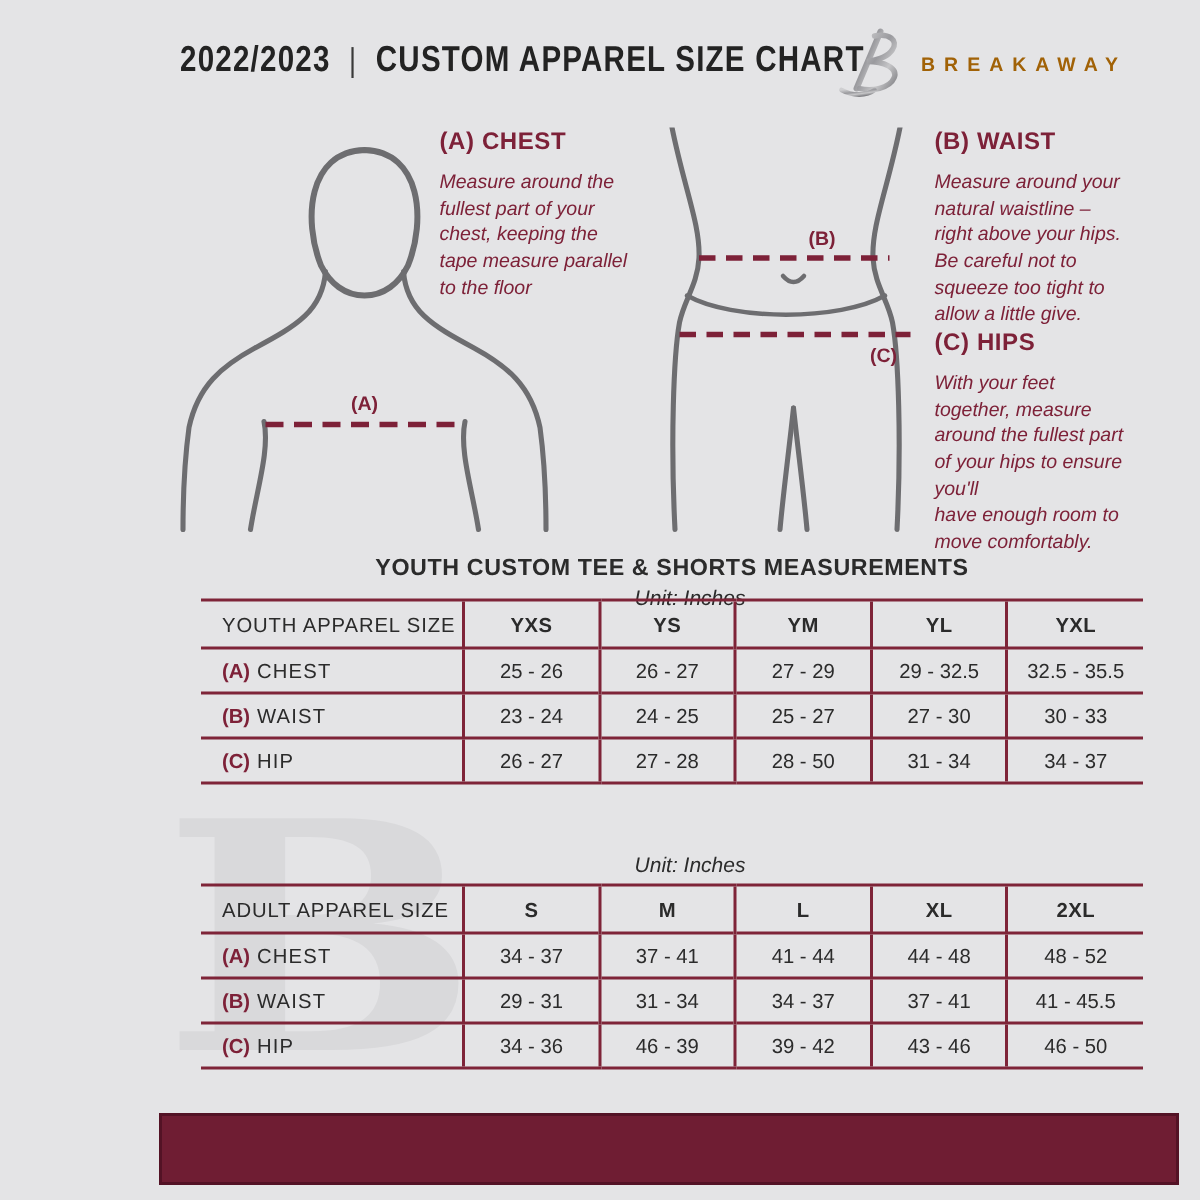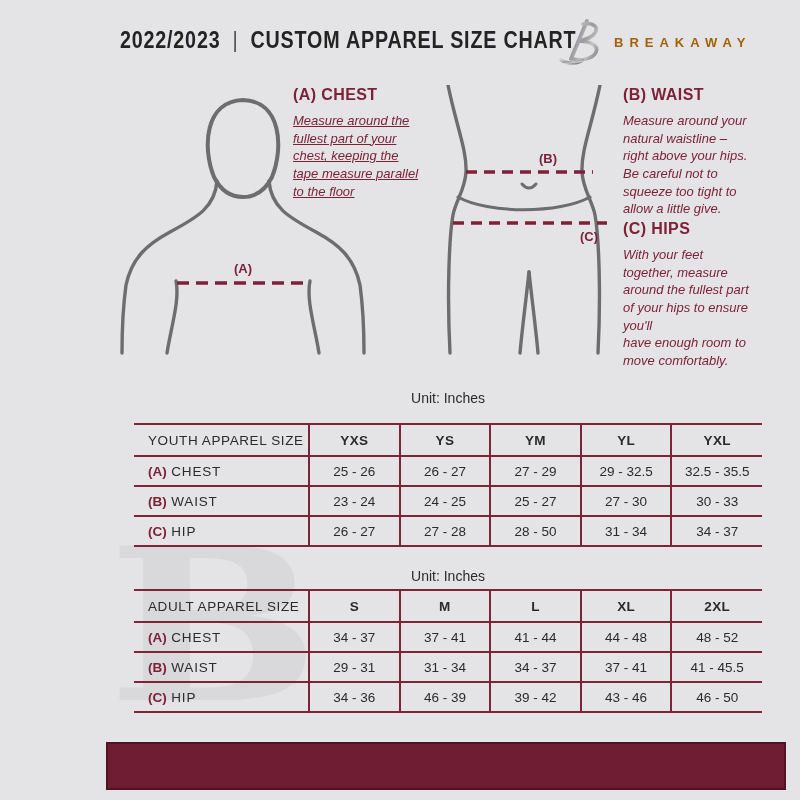--- a/index.html
+++ b/index.html
@@ -58,22 +58,22 @@
   .g-body{
     font-style:italic;font-size:13px;line-height:1.36;color:var(--maroon);
     white-space:pre-line;
   }
   
   .tbl-title{
     left:134px;width:628px;text-align:center;
     font-weight:bold;font-size:15.5px;letter-spacing:0.4px;color:#2b2b2b;
   }
   .tbl-unit{
-    left:134px;width:628px;text-align:center;
-    font-size:14px;color:#2b2b2b;
+    left:146px;width:628px;text-align:center;
+    font-style:italic;font-size:14px;color:#2b2b2b;
   }
   
   table.size{
     left:134px;width:628px;position:absolute;
     border-collapse:collapse;table-layout:fixed;
     font-size:13.5px;color:#2b2b2b;
   }
   table.size col.c0{width:175px;}
   table.size th,table.size td{
     text-align:center;vertical-align:middle;
@@ -160,21 +160,21 @@
         <path d="M 93 187 C 96 215 100 245 102 268"></path>
       </g>
       <line x1="30" y1="87" x2="157" y2="87" stroke="var(--maroon)" stroke-width="3.6" stroke-dasharray="11 7"></line>
       <line x1="17" y1="138" x2="171" y2="138" stroke="var(--maroon)" stroke-width="3.6" stroke-dasharray="11 7"></line>
       <text x="112" y="78" text-anchor="middle" font-family="Liberation Sans, sans-serif" font-size="13" font-weight="bold" fill="var(--maroon)">(B)</text>
       <text x="153" y="156" text-anchor="middle" font-family="Liberation Sans, sans-serif" font-size="13" font-weight="bold" fill="var(--maroon)">(C)</text>
     </svg>
   </div>
 
   <div class="abs g-head" style="left:293px;top:86px;">(A) CHEST</div>
-  <div class="abs g-body" style="left:293px;top:112px;width:200px;text-decoration:underline;">Measure around the
+  <div class="abs g-body" style="left:293px;top:112px;width:200px;">Measure around the
 fullest part of your
 chest, keeping the
 tape measure parallel
 to the floor</div>
 
   <div class="abs g-head" style="left:623px;top:86px;">(B) WAIST</div>
   <div class="abs g-body" style="left:623px;top:112px;width:172px;">Measure around your
 natural waistline –
 right above your hips.
 Be careful not to
@@ -183,22 +183,23 @@
 
   <div class="abs g-head" style="left:623px;top:220px;">(C) HIPS</div>
   <div class="abs g-body" style="left:623px;top:246px;width:185px;">With your feet
 together, measure
 around the fullest part
 of your hips to ensure
 you'll
 have enough room to
 move comfortably.</div>
 
+  <div class="abs tbl-title" style="top:370px;">YOUTH CUSTOM TEE &amp; SHORTS MEASUREMENTS</div>
   <div class="abs tbl-unit" style="top:390px;">Unit: Inches</div>
-  <table class="size" style="top:423px;">
+  <table class="size" style="top:399px;">
     <colgroup>
         <col class="c0">
         <col>
         <col>
         <col>
         <col>
         <col>
       </colgroup>
   <thead>
         <tr>

